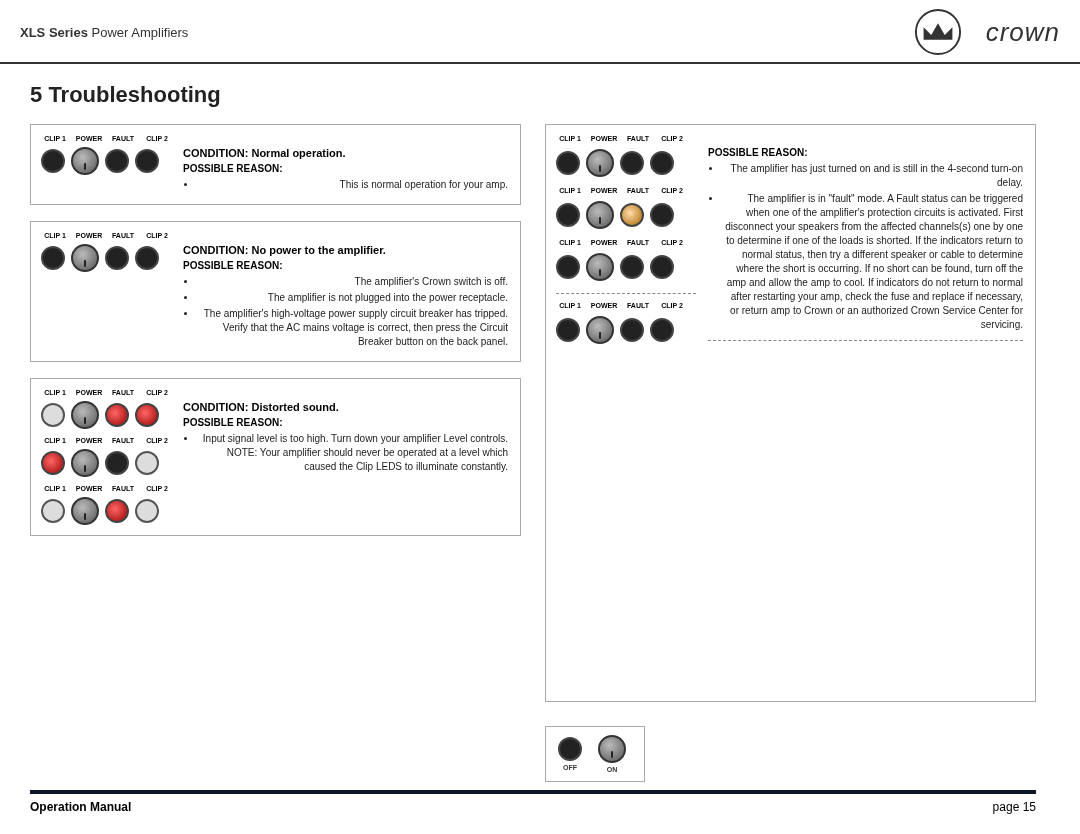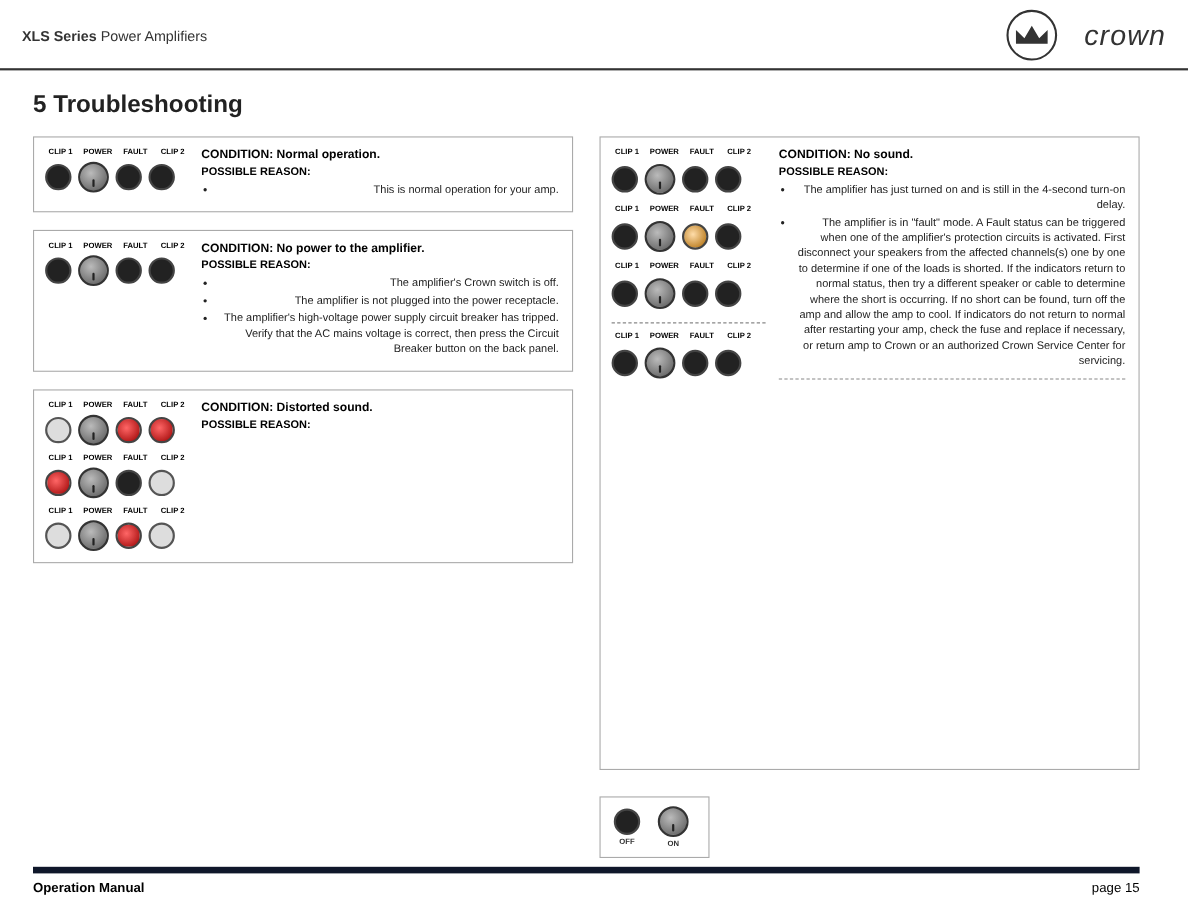--- a/index.html
+++ b/index.html
@@ -144,20 +144,21 @@
       left: 50%;
       transform: translateX(-50%);
       width: 2px;
       height: 7px;
       background: #222;
       border-radius: 1px;
     }
 
     .condition-text {
       flex: 1;
+      margin-top: 12px;
     }
     .condition-title {
       font-size: 11px;
       font-weight: bold;
       margin-bottom: 4px;
     }
     .possible-reason {
       font-size: 10px;
       font-weight: bold;
       margin-bottom: 4px;
@@ -173,21 +174,21 @@
     .reason-list li {
       margin-bottom: 2px;
     }
 
     
     .footer {
       display: flex;
       justify-content: space-between;
       align-items: flex-end;
       padding: 6px 0 4px 0;
-      border-top: 6px solid #0f172a;
+      border-top: 4px solid #0f172a;
       margin-top: 8px;
     }
     .footer-left {
       font-size: 12px;
       font-weight: bold;
     }
     .footer-right {
       font-size: 12px;
     }
 
@@ -347,20 +348,23 @@
           <div class="led-row">
             <div class="led off"></div>
             <div class="led knob green"></div>
             <div class="led red"></div>
             <div class="led off"></div>
           </div>
         </div>
         <div class="condition-text">
           <div class="condition-title">CONDITION: Distorted sound.</div>
           <div class="possible-reason">POSSIBLE REASON:</div>
+          <ul class="reason-list">
+            <li>Input signal level is too high. Turn down your amplifier Level controls. NOTE: Your amplifier should never be operated at a level which caused the Clip LEDS to illuminate constantly.</li>
+          </ul>
         </div>
       </div>
 
     </div>
 
     <div class="right-column">
 
       <div style="border:1px solid #aaa; padding:10px 12px 10px 10px; display:flex; gap:12px; align-items:flex-start; flex:1;">
         <div style="display:flex; flex-direction:column; gap:6px; min-width:140px;">
 
@@ -413,21 +417,20 @@
           </div>
           <div class="led-row">
             <div class="led dark"></div>
             <div class="led knob dark"></div>
             <div class="led dark"></div>
             <div class="led dark"></div>
           </div>
         </div>
 
         <div class="condition-text">
-          <div class="condition-title">CONDITION: No sound.</div>
           <div class="possible-reason">POSSIBLE REASON:</div>
           <ul class="reason-list">
             <li>The amplifier has just turned on and is still in the 4-second turn-on delay.</li>
             <li>The amplifier is in "fault" mode. A Fault status can be triggered when one of the amplifier's protection circuits is activated. First disconnect your speakers from the affected channels(s) one by one to determine if one of the loads is shorted. If the indicators return to normal status, then try a different speaker or cable to determine where the short is occurring. If no short can be found, turn off the amp and allow the amp to cool. If indicators do not return to normal after restarting your amp, check the fuse and replace if necessary, or return amp to Crown or an authorized Crown Service Center for servicing.</li>
           </ul>
           <div style="border-top:1px dashed #888; margin: 8px 0 6px 0;"></div>
         </div>
       </div>
 
       <div class="key-section">

